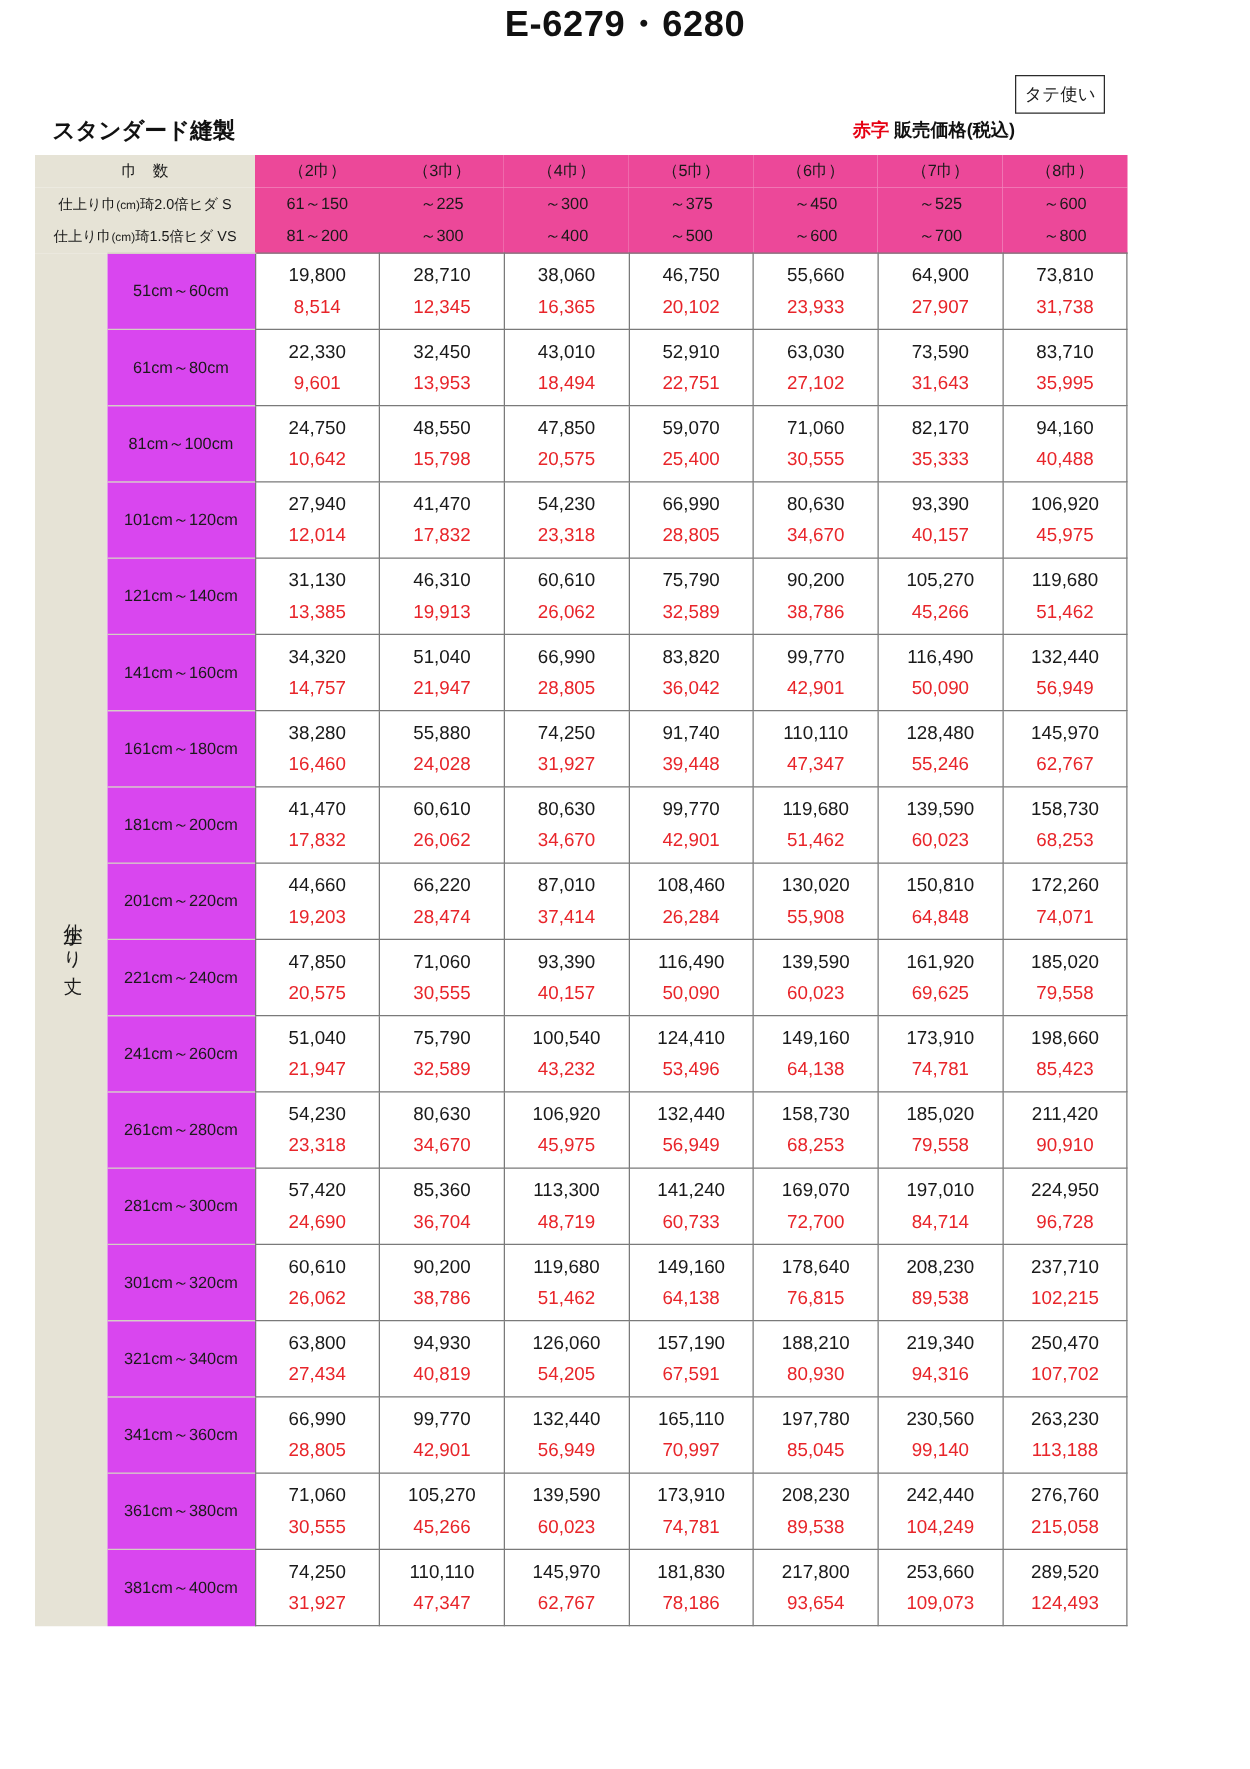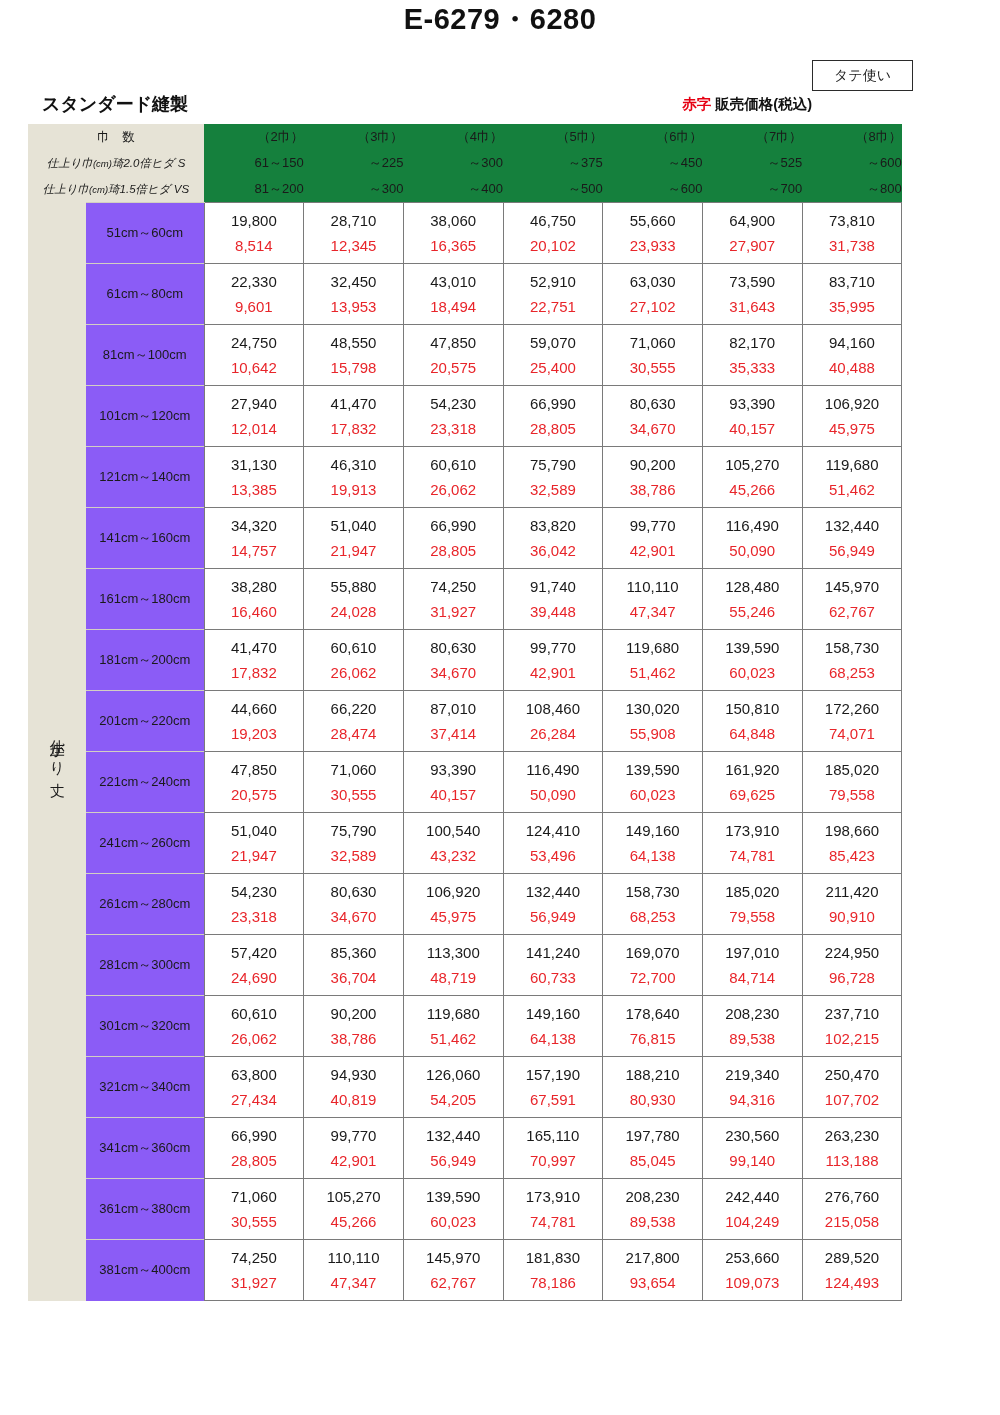--- a/index.html
+++ b/index.html
@@ -23,21 +23,21 @@
     font-weight: bold;
     letter-spacing: 0.5px;
     color: #111111;
   }
 
   
   #tate-button {
     position: absolute;
     left: 812px;
     top: 60px;
-    width: 101px;
+    width: 72px;
     height: 31px;
     border: 1px solid #2b2b2b;
     background: #ffffff;
     font-size: 14px;
     display: flex;
     align-items: center;
     justify-content: center;
     box-sizing: border-box;
   }
 
@@ -88,38 +88,37 @@
     margin: 0;
   }
 
   
   col.c-vert  { width: 58px; }
   col.c-rowlb { width: 118px; }
   col.c-data  { width: 99.7px; }
 
   
   .hdr-cell {
-    background: #15803d;
-    text-align: right;
+    background: #ec4899;
+    text-align: center;
     height: 26px;
     font-size: 13px;
     color: #1a1a1a;
     vertical-align: middle;
   }
   .hdr-left {
     background: #e6e3d6;
     text-align: center;
     vertical-align: middle;
     font-size: 12.5px;
     white-space: nowrap;
     color: #1a1a1a;
   }
   .hdr-left.small {
     font-size: 11.5px;
-    font-style: italic;
   }
   .hdr-left .tiny {
     font-size: 9.5px;
   }
   .hdr-band-blank {
     background: #e6e3d6;
   }
 
   
   .vert-label {
@@ -131,21 +130,21 @@
     letter-spacing: 2px;
   }
   .vert-label span {
     writing-mode: vertical-rl;
     display: inline-block;
     line-height: 1.5;
   }
 
   
   .row-label {
-    background: #8b5cf6;
+    background: #d946ef;
     text-align: center;
     vertical-align: middle;
     font-size: 13px;
     color: #1a1a1a;
     border-top: 1px solid #d3d0c2;
     white-space: nowrap;
   }
 
   
   .data-cell {

